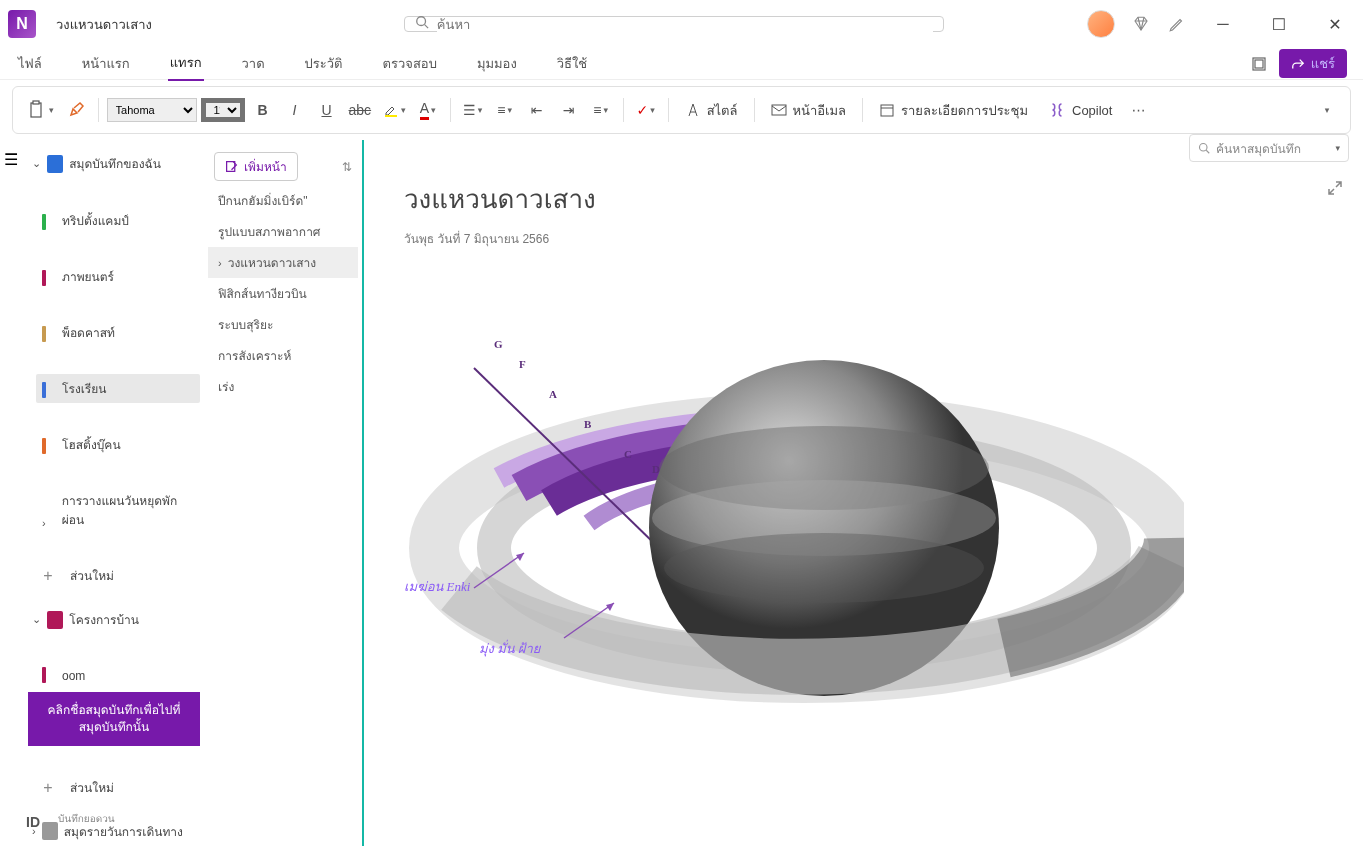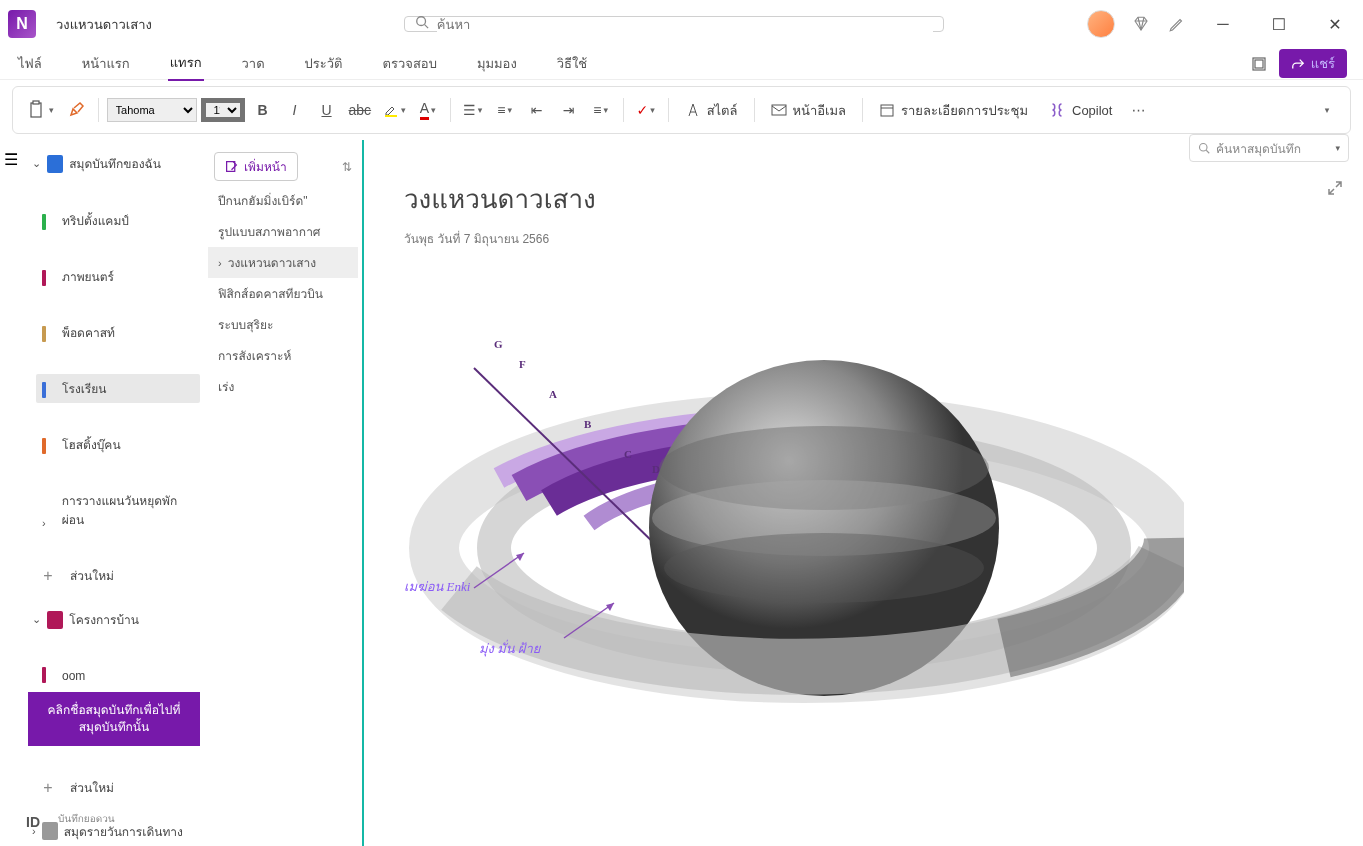--- a/index.html
+++ b/index.html
@@ -293,21 +293,21 @@
           <span>เพิ่มหน้า</span>
         </div>
         <span style="color:#888">⇅</span>
       </div>
       <div class="page-item">ปีกนกฮัมมิ่งเบิร์ด"</div>
       <div class="page-item">รูปแบบสภาพอากาศ</div>
       <div class="page-item sel">
           <span class="chev-sm">›</span>
           <span>วงแหวนดาวเสาง</span>
         </div>
-      <div class="page-item">ฟิสิกส์อดคาสทียวบิน</div>
+      <div class="page-item">ฟิสิกส์นทางียวบิน</div>
       <div class="page-item">ระบบสุริยะ</div>
       <div class="page-item">การสังเคราะห์</div>
       <div class="page-item">เร่ง</div>
     </div>
 
     <div class="canvas">
       <div class="page-title">วงแหวนดาวเสาง</div>
       <div class="page-date">วันพุธ วันที่ 7 มิถุนายน 2566</div>
 
       <div class="planet-area">

